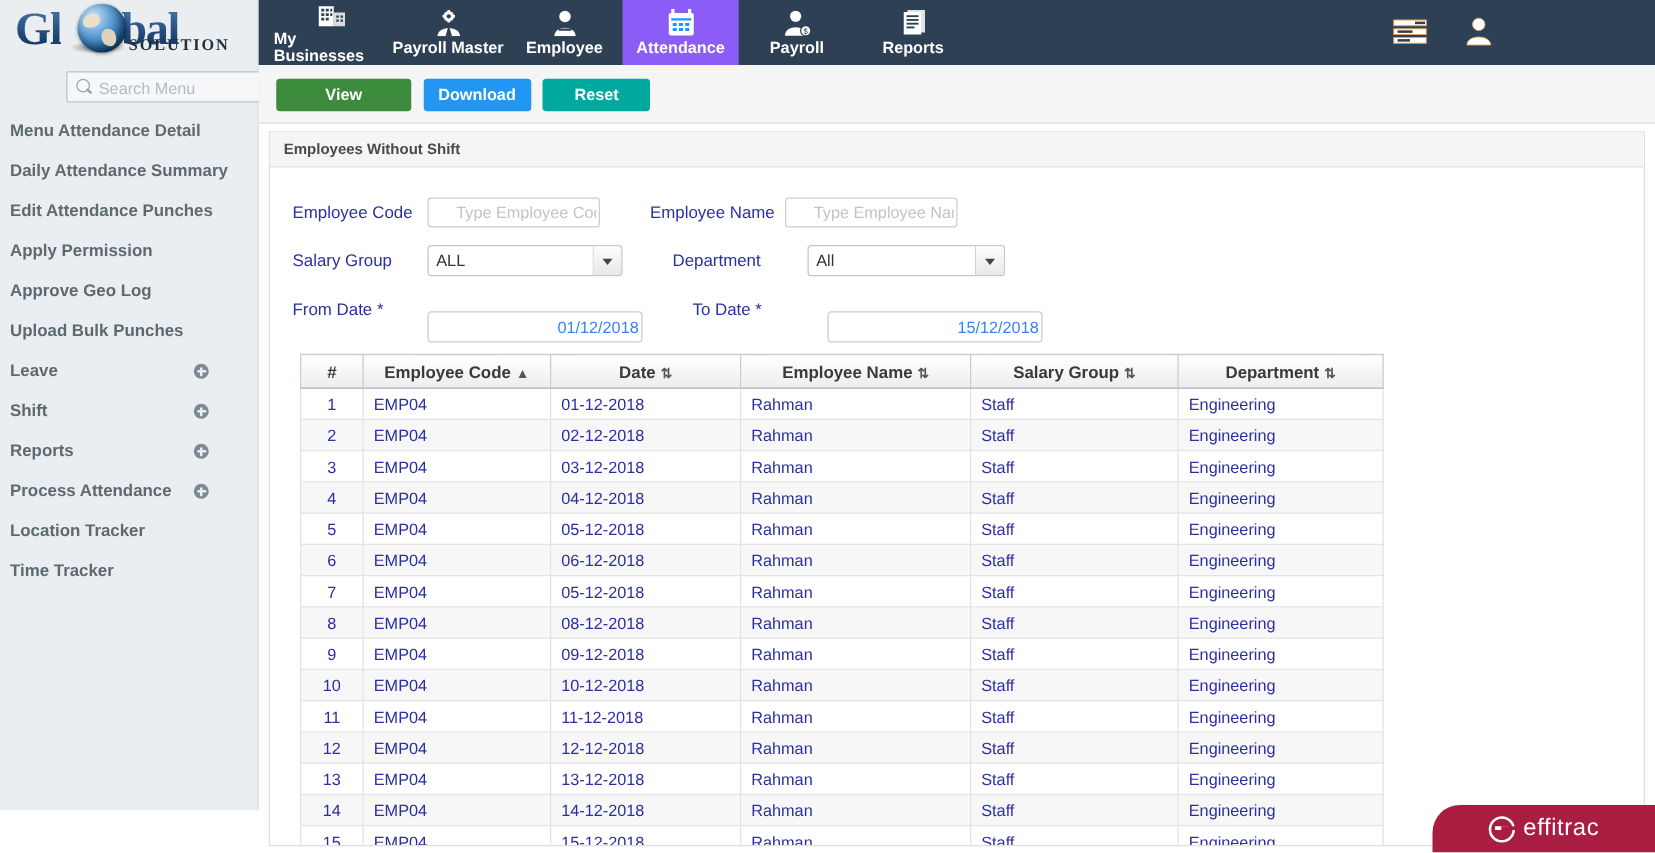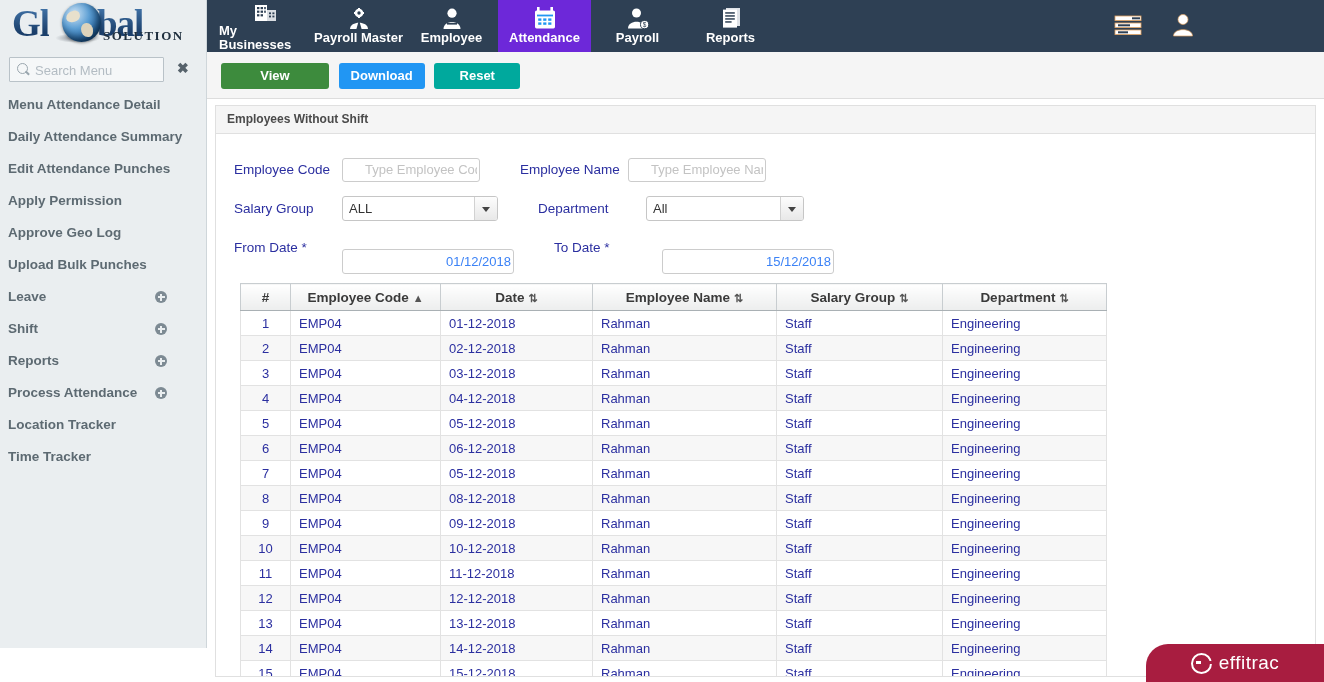--- a/index.html
+++ b/index.html
@@ -86,20 +86,21 @@
     font-family: "Liberation Serif", serif;
     font-size: 13px;
     font-weight: bold;
     letter-spacing: 1.5px;
     color: #20303f;
   }
 
   #search-row {
     height: 36px;
     position: relative;
+    margin-left: 44px;
   }
   #search-box {
     position: absolute;
     left: 9px; top: 4px;
     width: 155px; height: 25px;
     border: 1px solid #b9c2c8;
     background: #f5f7f8;
     box-sizing: border-box;
     border-radius: 1px;
   }
@@ -183,21 +184,21 @@
     width: 93px;
     height: 52px;
     display: flex;
     flex-direction: column;
     align-items: center;
     justify-content: center;
     color: #ffffff;
     cursor: pointer;
     box-sizing: border-box;
   }
-  .nav-item.active { background: #6d28d9; }
+  .nav-item.active { background: #8b5cf6; }
   .nav-label { font-size: 13px; font-weight: bold; line-height: 14px; margin-top: 2px; }
   .nav-ico { height: 22px; display:flex; align-items:flex-end; }
   .nav-ico svg { display:block; }
 
   #nav-right {
     position: absolute;
     right: 0; top: 0;
     height: 52px;
     display: flex;
     align-items: center;

